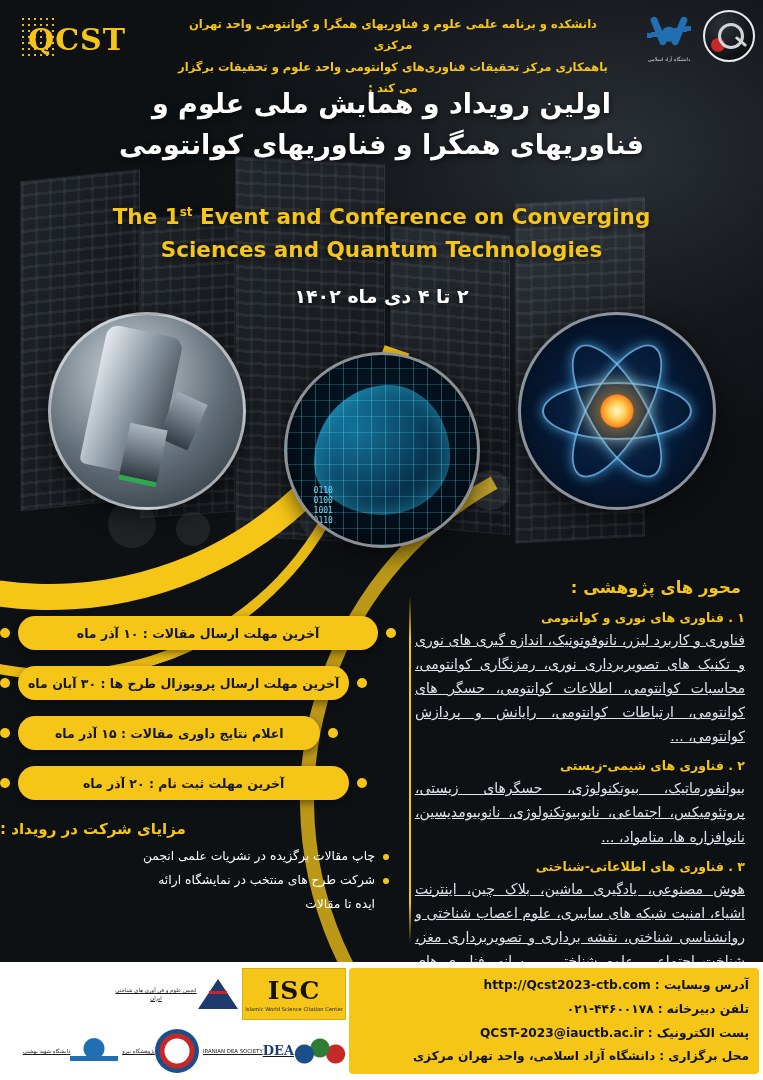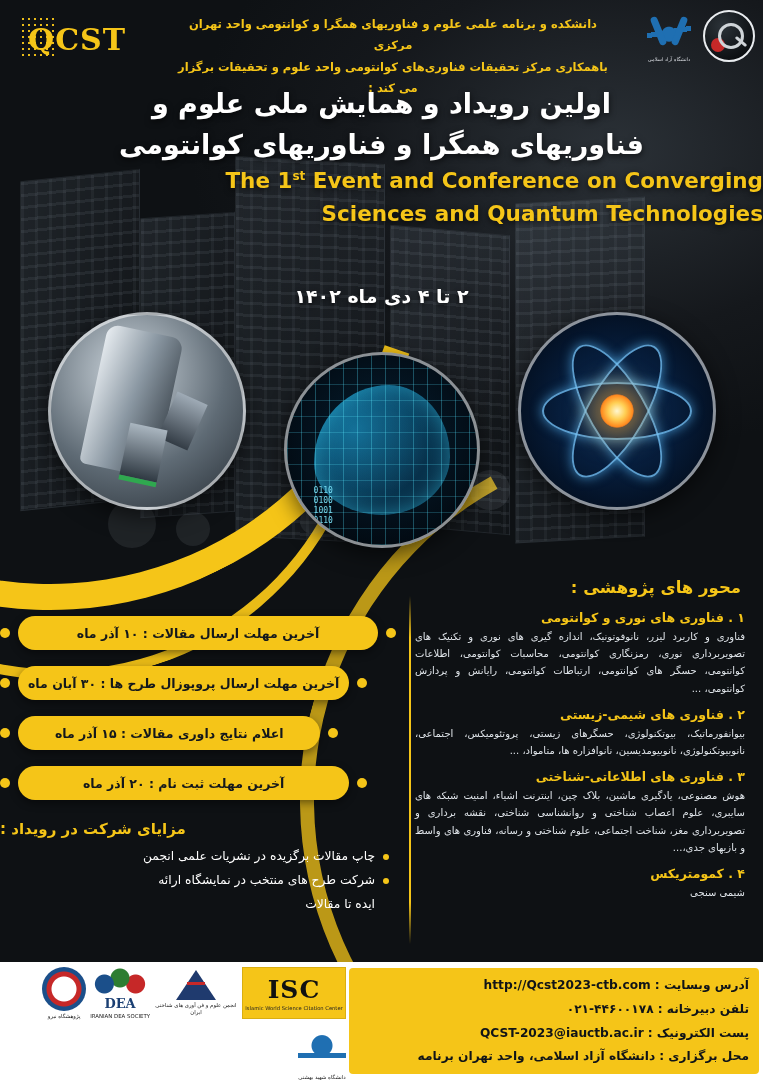--- a/index.html
+++ b/index.html
@@ -147,22 +147,22 @@
   .azad-caption { color:#d8dbe0; font-size: 5px; margin-top: 2px; }
 
   
   .title-fa {
     position: absolute; top: 84px; left: 0; right: 0;
     text-align: center; color: #ffffff; direction: rtl;
     font-size: 27px; font-weight: bold; line-height: 1.5;
     text-shadow: 0 2px 6px rgba(0,0,0,.7);
   }
   .title-en {
-    position: absolute; top: 164px; left: 0; right: 0;
-    text-align: right; color: #f5c518; direction: ltr;
+    position: absolute; top: 200px; left: 0; right: 0;
+    text-align: center; color: #f5c518; direction: ltr;
     font-size: 21.5px; font-weight: bold; line-height: 1.55;
     text-shadow: 0 2px 6px rgba(0,0,0,.7);
   }
   .title-en sup { font-size: 12px; vertical-align: super; }
   .date-fa {
     position: absolute; top: 285px; left: 0; right: 0;
     text-align: center; color: #ffffff; direction: rtl;
     font-size: 19px; font-weight: bold;
     text-shadow: 0 2px 5px rgba(0,0,0,.7);
   }
@@ -249,22 +249,23 @@
   }
   .axes-list {
     position: absolute; right: 18px; top: 600px; width: 330px;
     direction: rtl; color: #e9edf1;
   }
   .axis-head {
     color: #f5c518; font-size: 12.5px; font-weight: bold;
     margin: 10px 0 3px 0; text-align: right;
   }
   .axis-body {
-    font-size: 10px; line-height: 1.72; text-align: justify;
+    font-size: 14px; line-height: 1.72; text-align: justify;
     color: #dfe4e9;
+    text-decoration: underline;
   }
   .vdivider {
     position: absolute; right: 352px; top: 596px;
     width: 2px; height: 348px;
     background: linear-gradient(to bottom, rgba(245,197,24,0), #f5c518 12%, #f5c518 88%, rgba(245,197,24,0));
   }
 
   
   .pills { position: absolute; left: 18px; top: 616px; width: 360px; }
   .pill {
@@ -316,22 +317,22 @@
     display: flex; flex-wrap: wrap; align-items: center; gap: 4px;
   }
   .isc-box {
     width: 104px; height: 52px; background: #f5c518;
     display: flex; flex-direction: column; align-items: center; justify-content: center;
     border: 1px solid #d9ae12;
   }
   .isc-text { font-size: 25px; font-weight: bold; color: #111; font-family: "DejaVu Serif", serif; letter-spacing: 1px; text-align: right; }
   .isc-sub { font-size: 5.2px; color: #222; margin-top: 1px; }
   .logo-tile {
-    display: flex; flex-direction: column; align-items: center; justify-content: flex-end;
-    text-align: center; color: #1a1a1a;
+    display: flex; flex-direction: row; align-items: center; justify-content: flex-end;
+    text-align: center; color: #1a1a1a; text-decoration: underline;
   }
   .tri {
     width: 0; height: 0; border-left: 20px solid transparent;
     border-right: 20px solid transparent; border-bottom: 30px solid #1f3a6e;
     position: relative;
   }
   .tri::after {
     content:""; position:absolute; left:-9px; top:12px; width:18px; height:3px; background:#c62828;
   }
   .tile-cap { font-size: 5.4px; margin-top: 2px; max-width: 84px; line-height: 1.3; direction: rtl; }
@@ -550,18 +551,18 @@
       <div class="contact-row">
         <span class="lbl">تلفن دبیرخانه :</span>
         <span class="val">۰۲۱-۴۴۶۰۰۱۷۸</span>
       </div>
       <div class="contact-row">
         <span class="lbl">پست الکترونیک :</span>
         <span class="val">QCST-2023@iauctb.ac.ir</span>
       </div>
       <div class="contact-row">
         <span class="lbl">محل برگزاری :</span>
-        <span>دانشگاه آزاد اسلامی، واحد تهران برنامه</span>
+        <span>دانشگاه آزاد اسلامی، واحد تهران مرکزی</span>
       </div>
     </div>
   </div>
 
 </div>
 
 </body></html>

